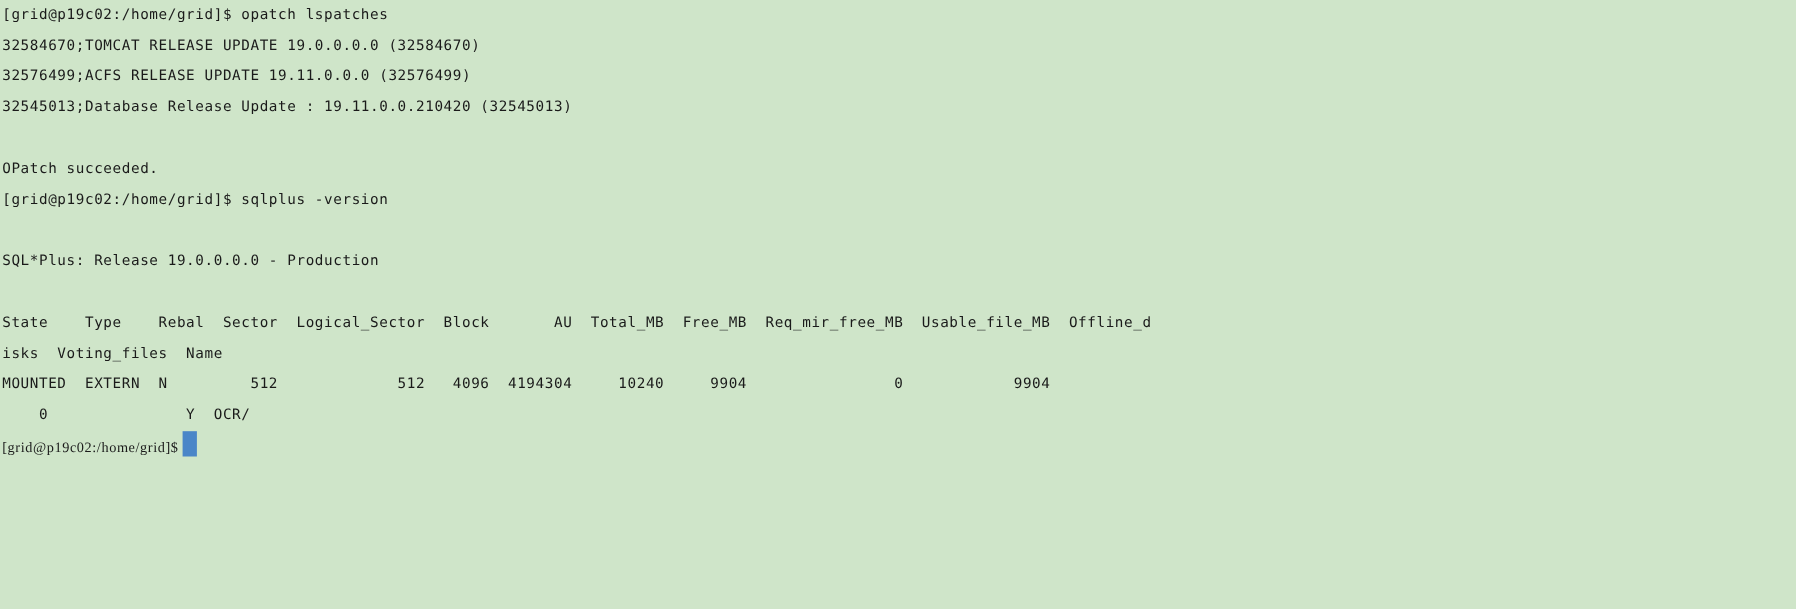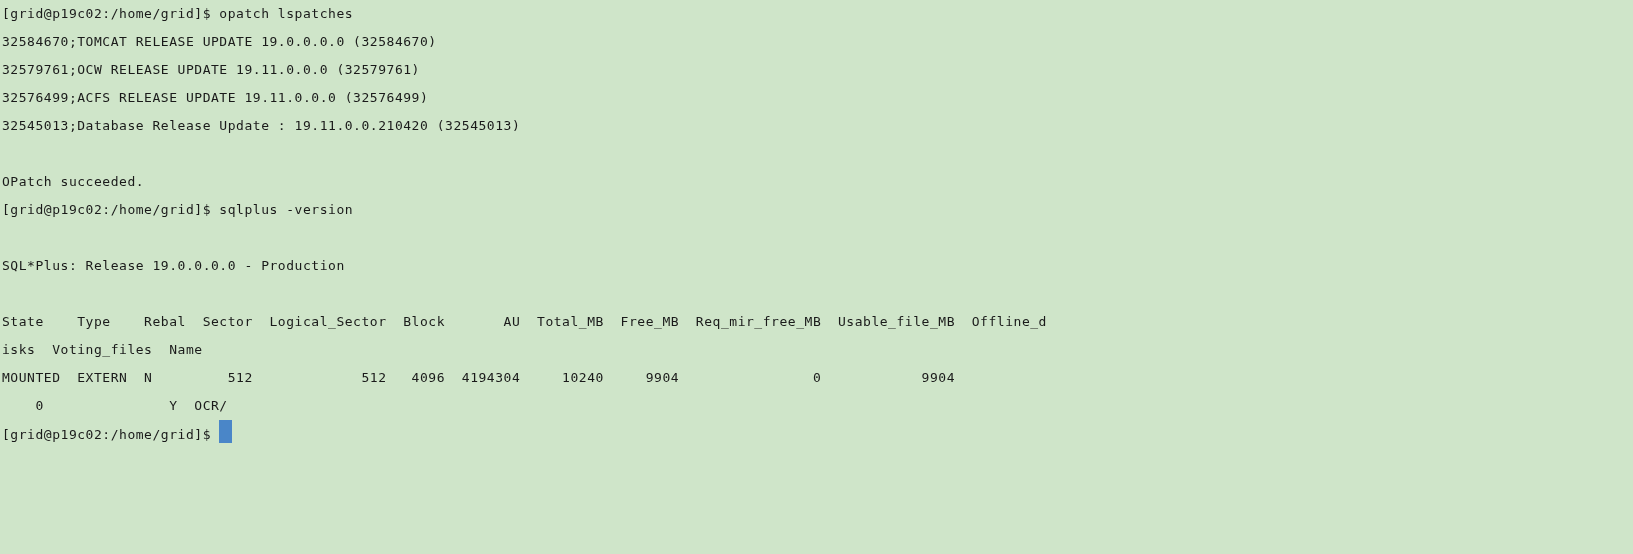--- a/index.html
+++ b/index.html
@@ -44,28 +44,27 @@
     vertical-align: -4px;
   }
 </style>
 </head>
 <body>
 
 <div id="terminal">
 
   <div class="line" style="letter-spacing: 0.533px;">[grid@p19c02:/home/grid]$ opatch lspatches</div>
   <div class="line" style="letter-spacing: 0.533px;">32584670;TOMCAT RELEASE UPDATE 19.0.0.0.0 (32584670)</div>
-  <div class="line" style="letter-spacing: 0.533px;">32579761;OCW RELEASE UPDATE 19.11.0.0.0 (32579761)</div>
   <div class="line" style="letter-spacing: 0.533px;">32576499;ACFS RELEASE UPDATE 19.11.0.0.0 (32576499)</div>
   <div class="line" style="letter-spacing: 0.533px;">32545013;Database Release Update : 19.11.0.0.210420 (32545013)</div>
   <div class="line blank" style="letter-spacing: 0.533px;"></div>
   <div class="line" style="letter-spacing: 0.533px;">OPatch succeeded.</div>
   <div class="line" style="letter-spacing: 0.533px;">[grid@p19c02:/home/grid]$ sqlplus -version</div>
   <div class="line blank" style="letter-spacing: 0.533px;"></div>
   <div class="line" style="letter-spacing: 0.533px;">SQL*Plus: Release 19.0.0.0.0 - Production</div>
   <div class="line blank" style="letter-spacing: 0.533px;"></div>
   <div class="line" style="letter-spacing: 0.533px;">State    Type    Rebal  Sector  Logical_Sector  Block       AU  Total_MB  Free_MB  Req_mir_free_MB  Usable_file_MB  Offline_d</div>
   <div class="line" style="letter-spacing: 0.533px;">isks  Voting_files  Name</div>
   <div class="line" style="letter-spacing: 0.533px;">MOUNTED  EXTERN  N         512             512   4096  4194304     10240     9904                0            9904</div>
   <div class="line" style="letter-spacing: 0.533px;">    0               Y  OCR/</div>
-  <div class="line" style="letter-spacing: 0.533px;"><span>[grid@p19c02:/home/grid]$ </span><span class="cursor"></span></div>
+  <div class="line" style="letter-spacing: 0.533px; font-family: Liberation Serif, serif;"><span>[grid@p19c02:/home/grid]$ </span><span class="cursor"></span></div>
 
 </div>
 
 </body></html>

